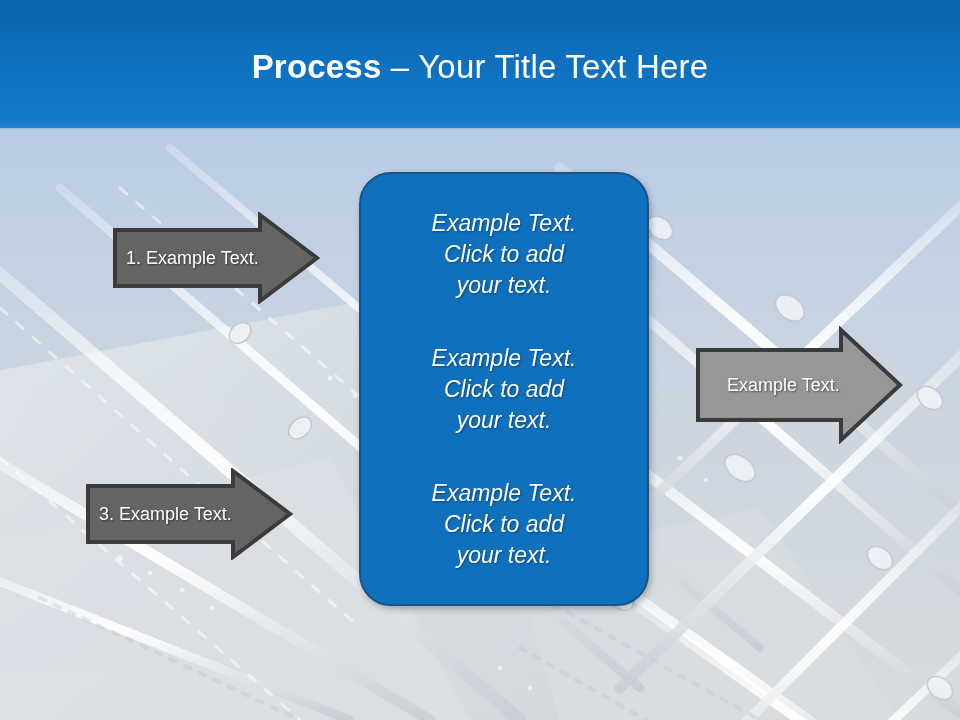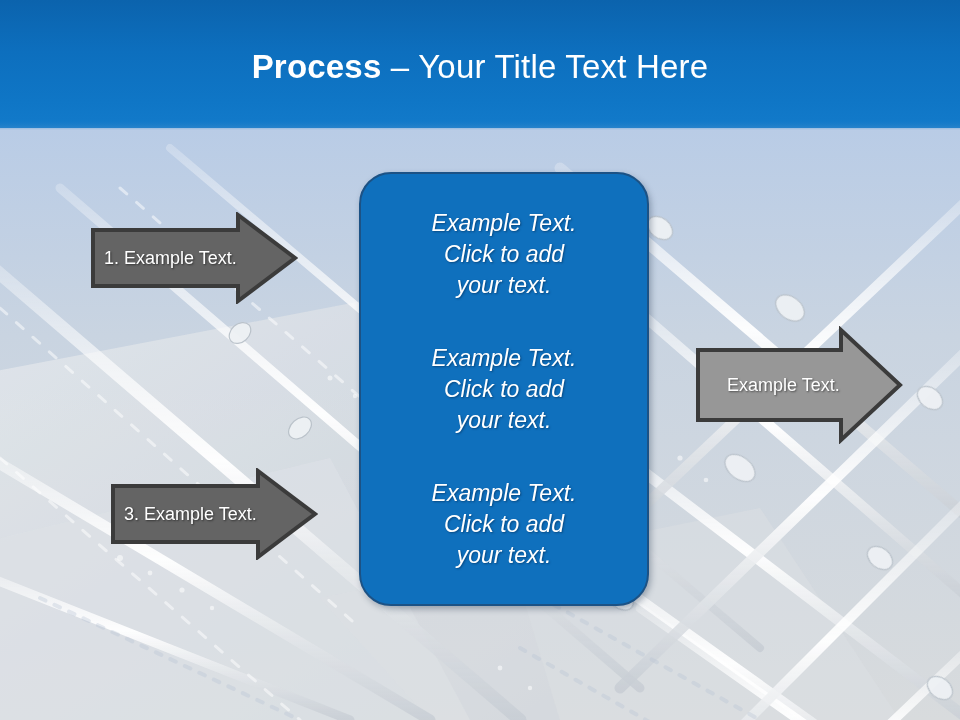--- a/index.html
+++ b/index.html
@@ -98,23 +98,23 @@
   .arrow-label {
     position: absolute;
     color: #ffffff;
     font-size: 18px;
     line-height: 22px;
     white-space: nowrap;
     text-shadow: 1px 1px 2px rgba(0,0,0,0.5);
     pointer-events: none;
   }
 
-  .arrow-1 { left: 90px; top: 212px; width: 208px; height: 92px; }
+  .arrow-1 { left: 112px; top: 212px; width: 208px; height: 92px; }
   .arrow-2 { left: 94px; top: 340px; width: 208px; height: 92px; }
-  .arrow-3 { left: 110px; top: 468px; width: 208px; height: 92px; }
+  .arrow-3 { left: 85px; top: 468px; width: 208px; height: 92px; }
   .arrow-out { left: 695px; top: 326px; width: 208px; height: 118px; }
 
   .arrow-1 .arrow-label,
   .arrow-2 .arrow-label,
   .arrow-3 .arrow-label { left: 14px; top: 35px; }
   .arrow-out .arrow-label { left: 32px; top: 48px; }
 </style>
 </head>
 <body>
 

